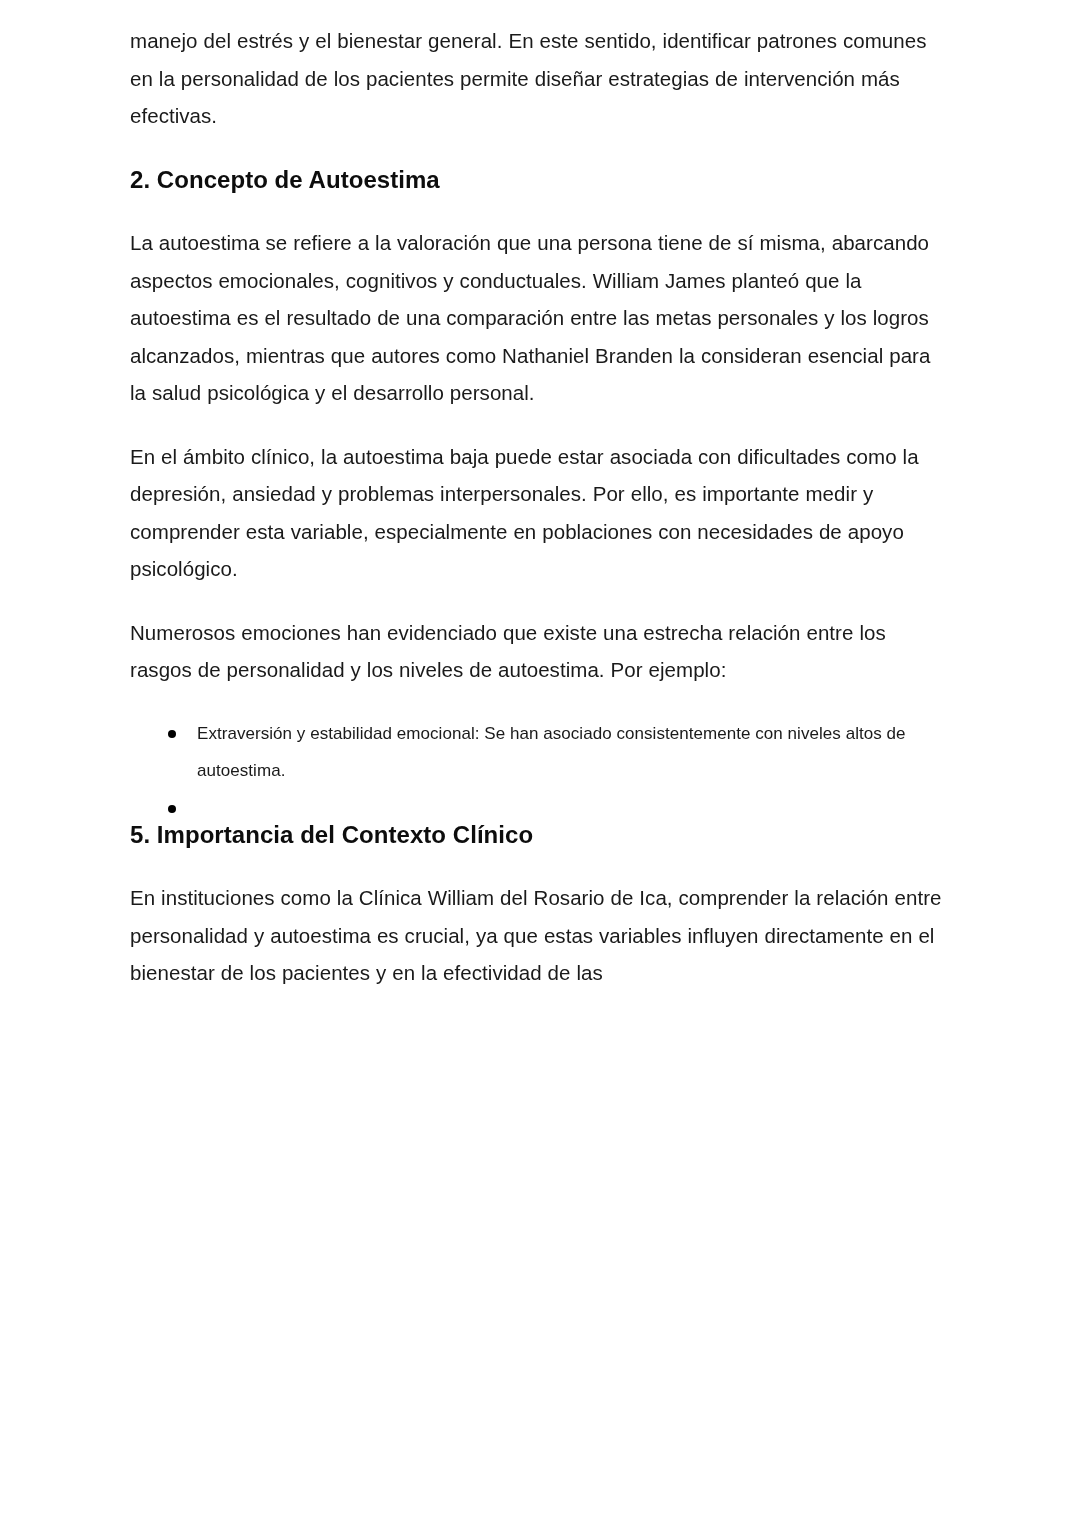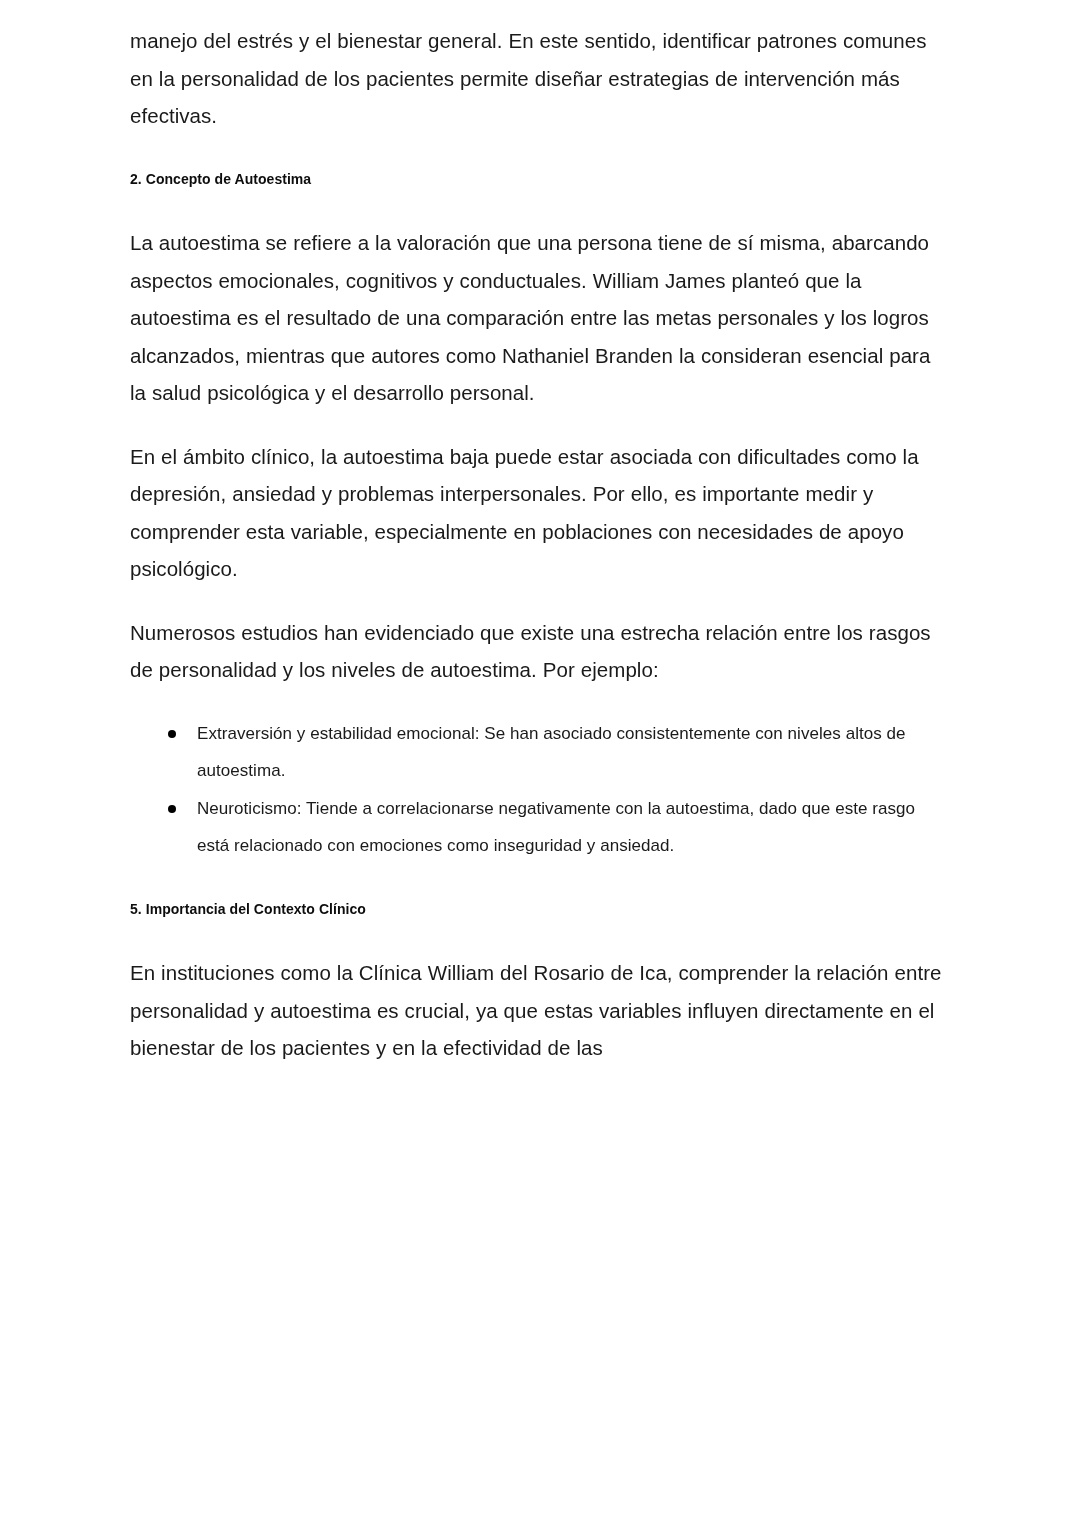--- a/index.html
+++ b/index.html
@@ -30,21 +30,21 @@
     margin: 0 0 26px 0;
     font-size: 20.5px;
     line-height: 37.5px;
     color: #1a1a1a;
     text-align: left;
     letter-spacing: 0.05px;
     word-spacing: 0.2px;
   }
   h2.section-heading {
     margin: 0 0 26px 0;
-    font-size: 14px;
+    font-size: 24px;
     line-height: 37.5px;
     font-weight: bold;
     color: #0d0d0d;
     letter-spacing: 0.05px;
   }
   ul.bullet-list {
     margin: 0 0 26px 0;
     padding: 0;
     list-style: none;
   }
@@ -76,30 +76,29 @@
 
     <p class="body-text">manejo del estrés y el bienestar general. En este sentido, identificar patrones comunes en la personalidad de los pacientes permite diseñar estrategias de intervención más efectivas.</p>
 
     <h2 class="section-heading">2. Concepto de Autoestima</h2>
 
     <p class="body-text">La autoestima se refiere a la valoración que una persona tiene de sí misma, abarcando aspectos emocionales, cognitivos y conductuales. William James planteó que la autoestima es el resultado de una comparación entre las metas personales y los logros alcanzados, mientras que autores como Nathaniel Branden la consideran esencial para la salud psicológica y el desarrollo personal.</p>
 
     <p class="body-text">En el ámbito clínico, la autoestima baja puede estar asociada con dificultades como la depresión, ansiedad y problemas interpersonales. Por ello, es importante medir y comprender esta variable, especialmente en poblaciones con necesidades de apoyo psicológico.</p>
 
 
-    <p class="body-text">Numerosos estudios han evidenciado que existe una estrecha relación entre los rasgos de personalidad y los niveles de autoestima. Por ejemplo:</p>
+    <p class="body-text">Numerosos emociones han evidenciado que existe una estrecha relación entre los rasgos de personalidad y los niveles de autoestima. Por ejemplo:</p>
 
     <ul class="bullet-list">
       <li>
         <span class="bullet-marker"></span>
         <span>Extraversión y estabilidad emocional: Se han asociado consistentemente con niveles altos de autoestima.</span>
       </li>
       <li>
         <span class="bullet-marker"></span>
-        <span>Neuroticismo: Tiende a correlacionarse negativamente con la autoestima, dado que este rasgo está relacionado con emociones como inseguridad y ansiedad.</span>
       </li>
     </ul>
 
 
     <h2 class="section-heading">5. Importancia del Contexto Clínico</h2>
 
     <p class="body-text">En instituciones como la Clínica William del Rosario de Ica, comprender la relación entre personalidad y autoestima es crucial, ya que estas variables influyen directamente en el bienestar de los pacientes y en la efectividad de las</p>
 
   </div>
 </div>

